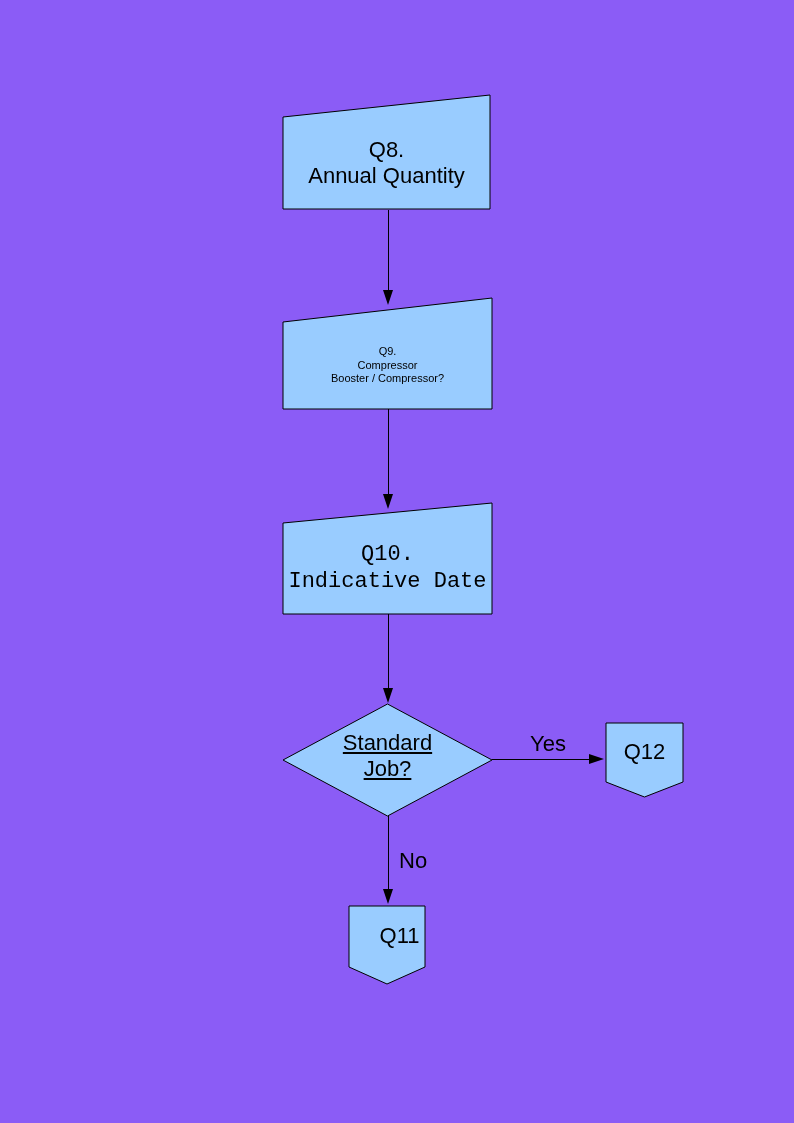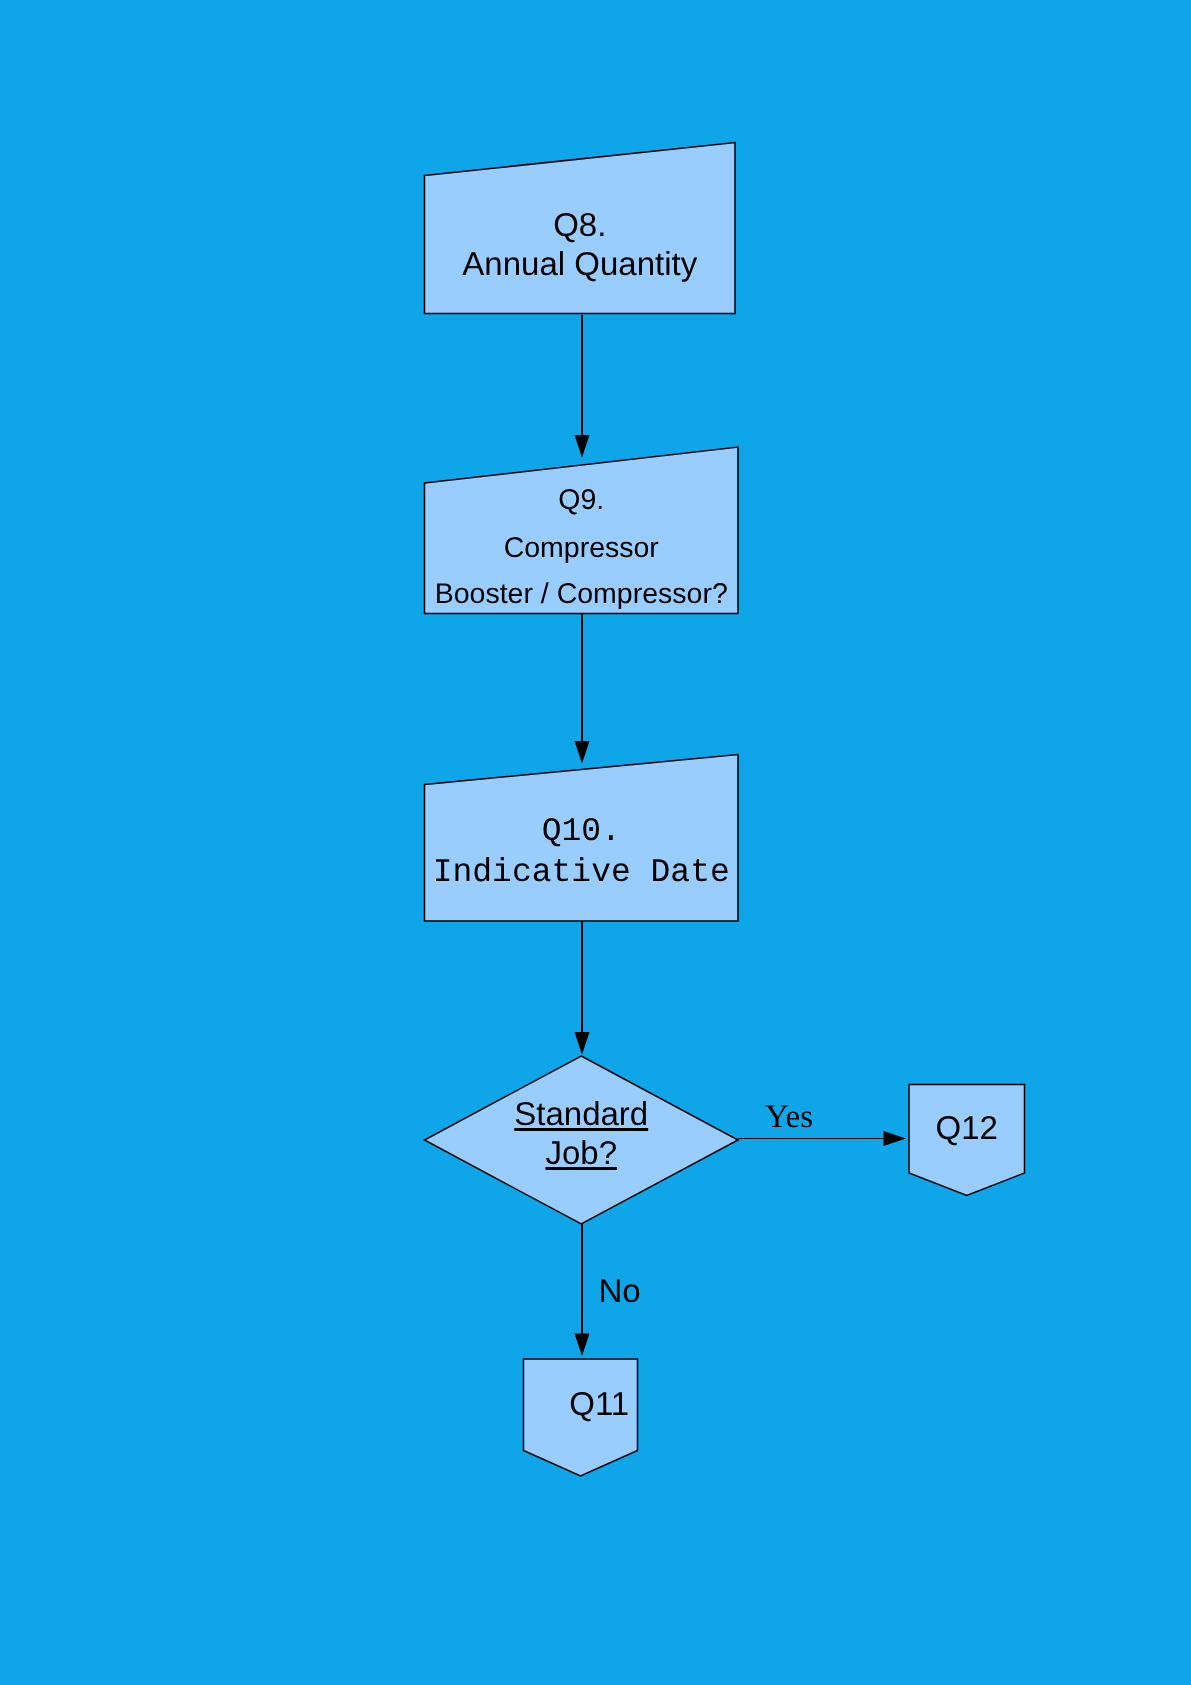--- a/index.html
+++ b/index.html
@@ -1,43 +1,43 @@
 <!DOCTYPE html>
 <html><head>
 <meta charset="utf-8">
 <style>
   * { margin:0; padding:0; box-sizing:border-box; }
   html,body { background:#ffffff; }
   .page {
     position:relative;
     width:794px; height:1123px;
-    background:#0ea5e9;
+    background:#8b5cf6;
     font-family:"Liberation Sans", sans-serif;
     color:#000000;
     overflow:hidden;
   }
   .diagram-svg { position:absolute; left:0; top:0; }
   polygon.node { stroke:#000000; stroke-width:1; }
   line.connector { stroke:#000000; stroke-width:1; }
   polygon.arrowhead { fill:#000000; stroke:none; }
   .node-label {
     position:absolute;
     display:flex; flex-direction:column;
     align-items:center; justify-content:center;
     text-align:center;
     pointer-events:none;
   }
   .fs-lg { font-size:22px; line-height:1.2; }
-  .fs-sm { font-size:19px; line-height:1.25;justify-content:space-between; }
+  .fs-sm { font-size:11px; line-height:1.25; }
   .edge-label {
     position:absolute;
     font-size:22px; line-height:1.2;
     pointer-events:none;
   }
-  .edge-label.center { text-align:left;font-family:Liberation Serif, serif; }
+  .edge-label.center { text-align:center; }
 </style>
 </head>
 <body>
 
 <div class="page">
 
   <svg class="diagram-svg" width="794" height="1123" viewBox="0 0 794 1123">
 
     <line class="connector" x1="388" y1="210" x2="388" y2="292" shape-rendering="crispEdges"></line>
     <polygon class="arrowhead" points="388,305 383,290 393,290"></polygon>

